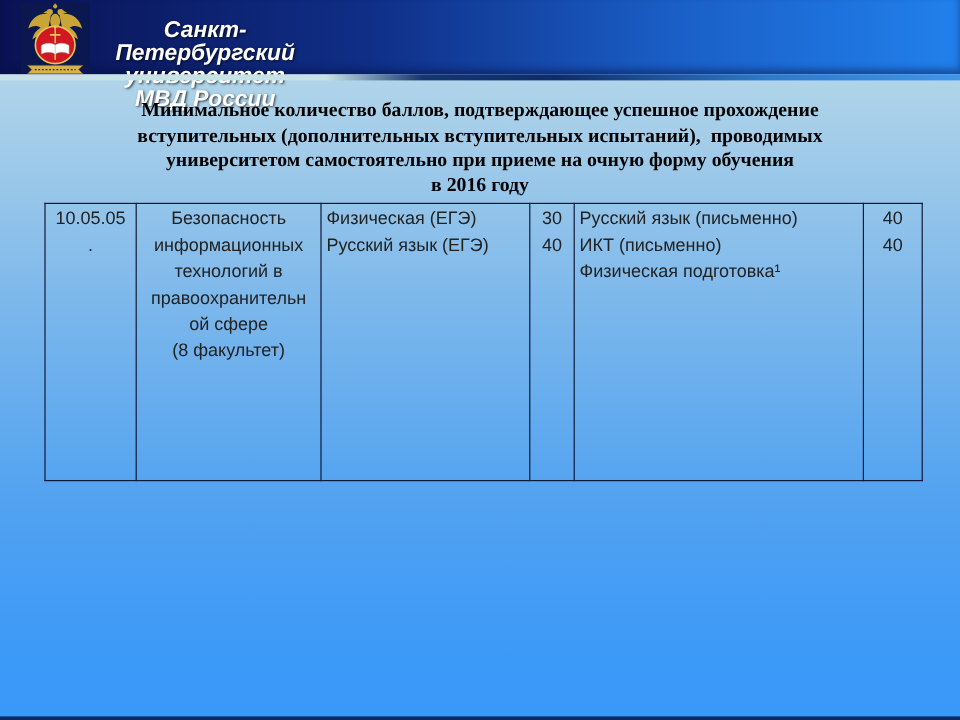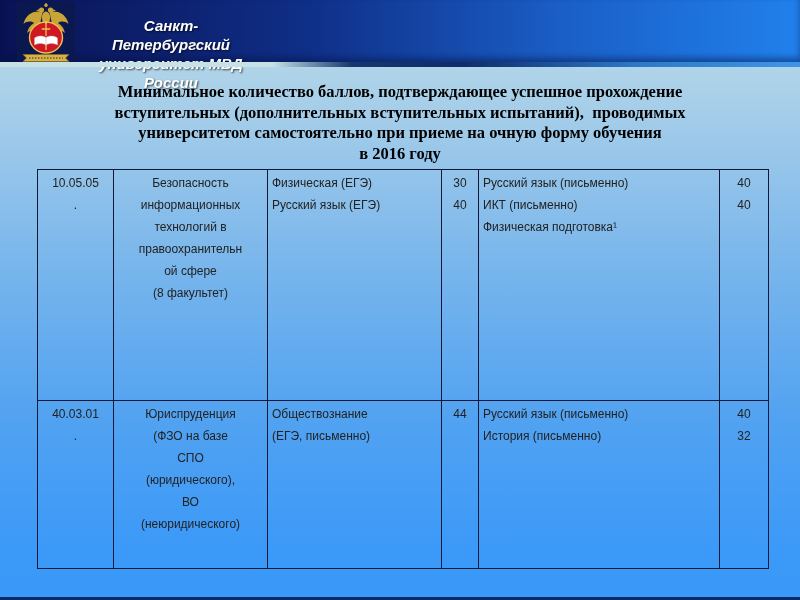--- a/index.html
+++ b/index.html
@@ -16,40 +16,40 @@
     box-shadow: inset 0 -4px 6px rgba(4,16,60,.45);
   }
   .divider {
     position: absolute; left:0; top:62px; width:800px; height:5px;
     background: linear-gradient(90deg, #c6e2e6 0%, #c6e2e6 34%, #16366e 44%, #0f2c6a 58%, #2e7ac8 80%, #4094e8 100%);
   }
   .logo { position:absolute; left:17px; top:2px; width:58px; height:64px; }
   .orgname {
     position: absolute; left:86px; top:16px; width:170px;
     color: #ffffff; font-weight: bold; font-style: italic;
-    font-size: 15px; line-height: 19px; text-align: center;
+    font-size: 19px; line-height: 19px; text-align: center;
     text-shadow: 1px 1px 2px rgba(0,0,0,.7);
   }
   .title {
     position: absolute; left:40px; top:82px; width:720px;
     text-align: center; color:#000;
     font-family: "Liberation Serif", serif;
     font-weight: bold; font-size: 16.5px; line-height: 20.5px;
     white-space: pre-wrap;
   }
   table.scores {
     position: absolute; left:37px; top:169px;
     width: 731px; table-layout: fixed;
     border-collapse: collapse;
   }
   table.scores td {
     border: 1px solid #141838;
     vertical-align: top;
     padding: 2px 4px;
-    font-size: 12px; line-height: 22px;
+    font-size: 15px; line-height: 22px;
     color: #222222;
     white-space: pre-line;
     overflow: hidden;
   }
   table.scores tr.r1 { height: 231px; }
   table.scores tr.r2 { height: 168px; }
   .w-code{width:76px} .w-prog{width:154px} .w-subj{width:174px}
   .w-score{width:37px} .w-exam{width:241px} .w-pts{width:49px}
   td.center { text-align: center; }
   td.left   { text-align: left; padding-left: 7px; }
@@ -130,34 +130,17 @@
         <td class="left">Физическая (ЕГЭ)
 Русский язык (ЕГЭ)</td>
         <td class="center">30
 40</td>
         <td class="left">Русский язык (письменно)
 ИКТ (письменно)
 Физическая подготовка¹</td>
         <td class="center">40
 40</td>
       </tr>
-      <tr class="r2">
-        <td class="center">40.03.01
-.</td>
-        <td class="center">Юриспруденция
-(ФЗО на базе
-СПО
-(юридического),
-ВО
-(неюридического)</td>
-        <td class="left">Обществознание
-(ЕГЭ, письменно)</td>
-        <td class="center">44</td>
-        <td class="left">Русский язык (письменно)
-История (письменно)</td>
-        <td class="center">40
-32</td>
-      </tr>
     </tbody>
   </table>
 
   <div class="bottomstrip"></div>
 </div>
 
 </body></html>

